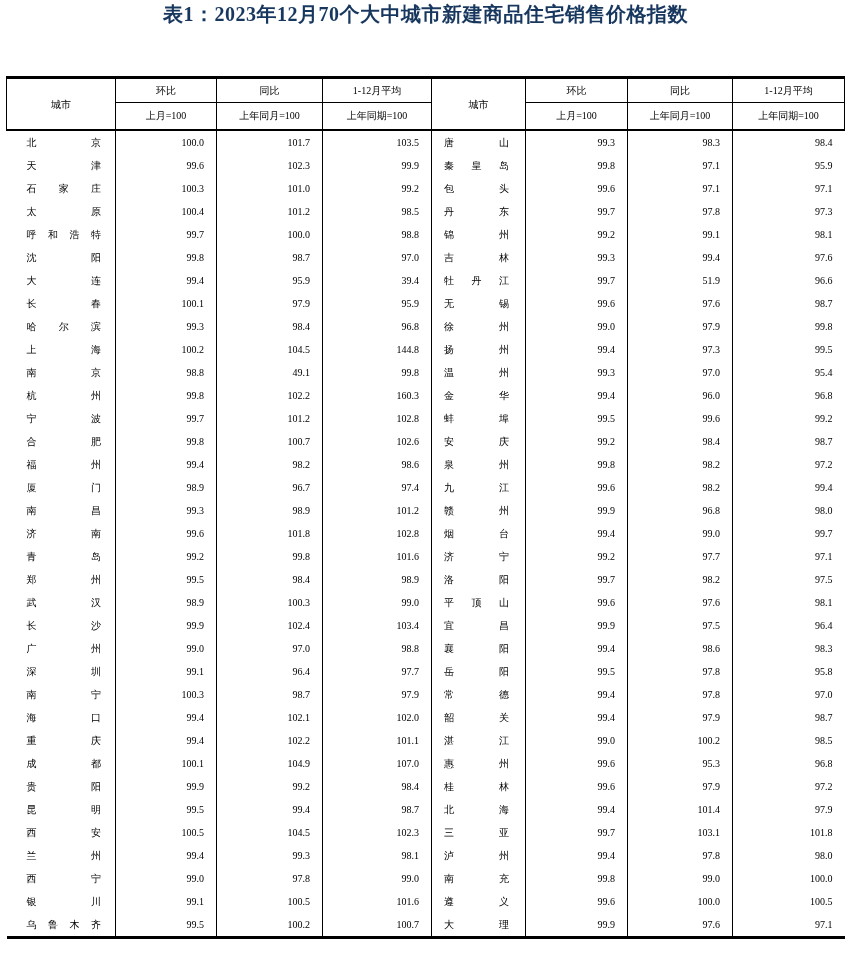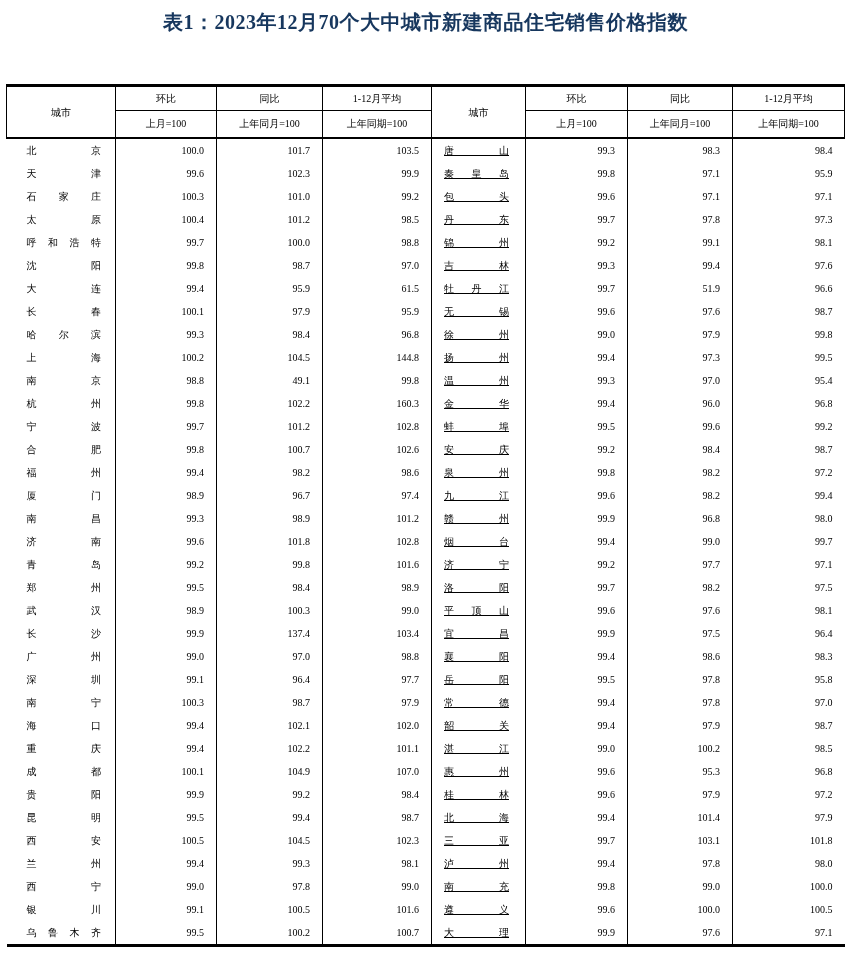--- a/index.html
+++ b/index.html
@@ -8,21 +8,21 @@
     background: #ffffff;
   }
   body {
     width: 851px;
     height: 959px;
     font-family: "Liberation Serif", "DejaVu Serif", serif;
     color: #000000;
     overflow: hidden;
   }
   .title {
-    padding-top: 8px;
+    padding-top: 0;
     text-align: center;
     font-size: 20px;
     font-weight: bold;
     color: #17375e;
     line-height: 28px;
     letter-spacing: 0.5px;
   }
   table.idx {
     border-collapse: collapse;
     table-layout: fixed;
@@ -50,21 +50,21 @@
     overflow: hidden;
   }
   tbody td:first-child { border-left: none; }
   td.num { text-align: right; padding-right: 12px; }
   td.city {
     text-align: justify;
     text-align-last: justify;
     text-justify: inter-character;
     padding: 0 14px 0 20px;
   }
-  td.city-r { padding: 0 16px 0 12px; text-decoration: underline; }
+  td.city-r { padding: 0 16px 0 12px; }
 </style>
 </head>
 <body>
 
 <div class="title">表1：2023年12月70个大中城市新建商品住宅销售价格指数</div>
 
 <table class="idx">
   <colgroup>
     <col style="width:109px">
     <col style="width:101px">
@@ -153,21 +153,21 @@
         <td class="num">97.0</td>
         <td class="city city-r">吉林</td>
         <td class="num">99.3</td>
         <td class="num">99.4</td>
         <td class="num">97.6</td>
       </tr>
       <tr>
         <td class="city">大连</td>
         <td class="num">99.4</td>
         <td class="num">95.9</td>
-        <td class="num">61.5</td>
+        <td class="num">39.4</td>
         <td class="city city-r">牡丹江</td>
         <td class="num">99.7</td>
         <td class="num">51.9</td>
         <td class="num">96.6</td>
       </tr>
       <tr>
         <td class="city">长春</td>
         <td class="num">100.1</td>
         <td class="num">97.9</td>
         <td class="num">95.9</td>
@@ -302,21 +302,21 @@
         <td class="num">100.3</td>
         <td class="num">99.0</td>
         <td class="city city-r">平顶山</td>
         <td class="num">99.6</td>
         <td class="num">97.6</td>
         <td class="num">98.1</td>
       </tr>
       <tr>
         <td class="city">长沙</td>
         <td class="num">99.9</td>
-        <td class="num">137.4</td>
+        <td class="num">102.4</td>
         <td class="num">103.4</td>
         <td class="city city-r">宜昌</td>
         <td class="num">99.9</td>
         <td class="num">97.5</td>
         <td class="num">96.4</td>
       </tr>
       <tr>
         <td class="city">广州</td>
         <td class="num">99.0</td>
         <td class="num">97.0</td>

